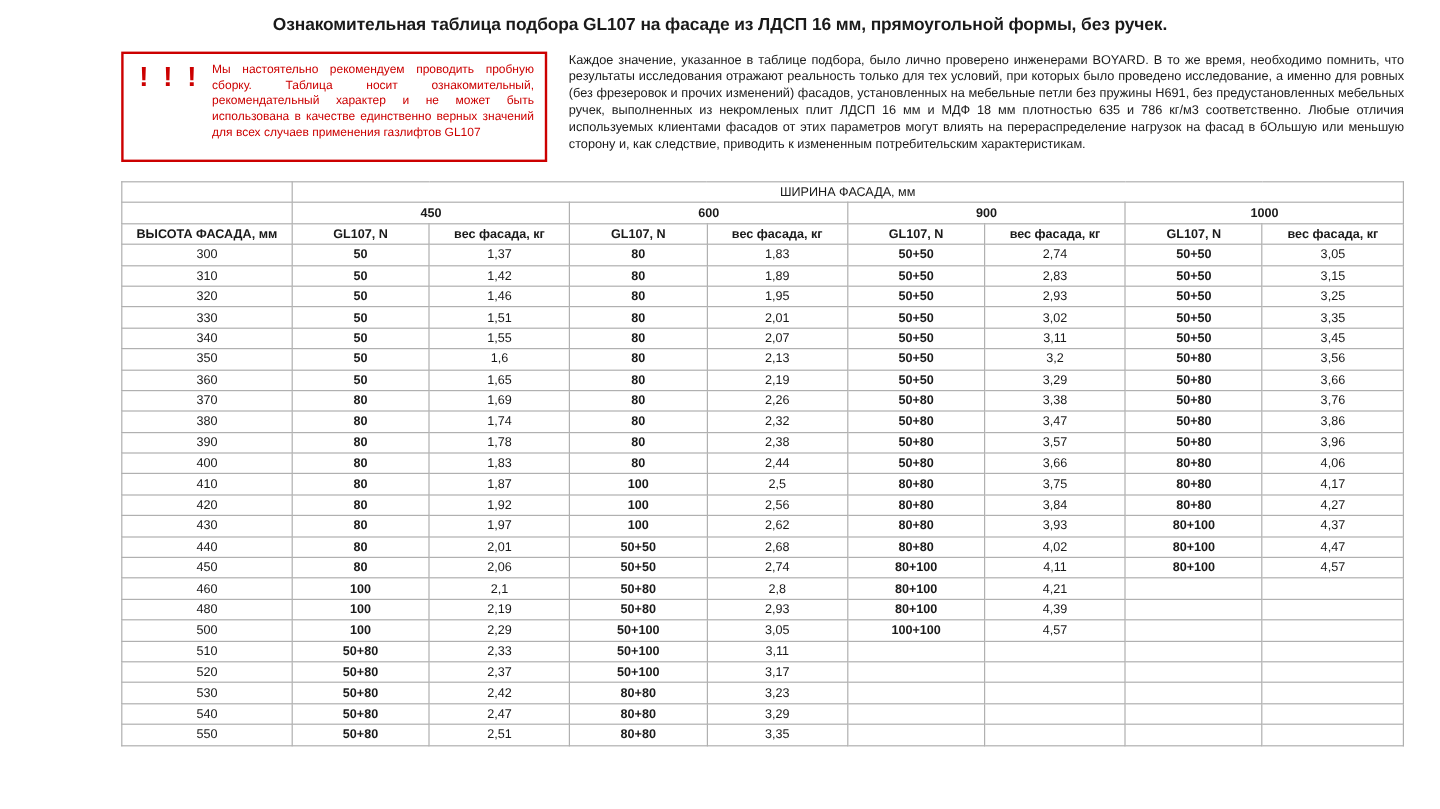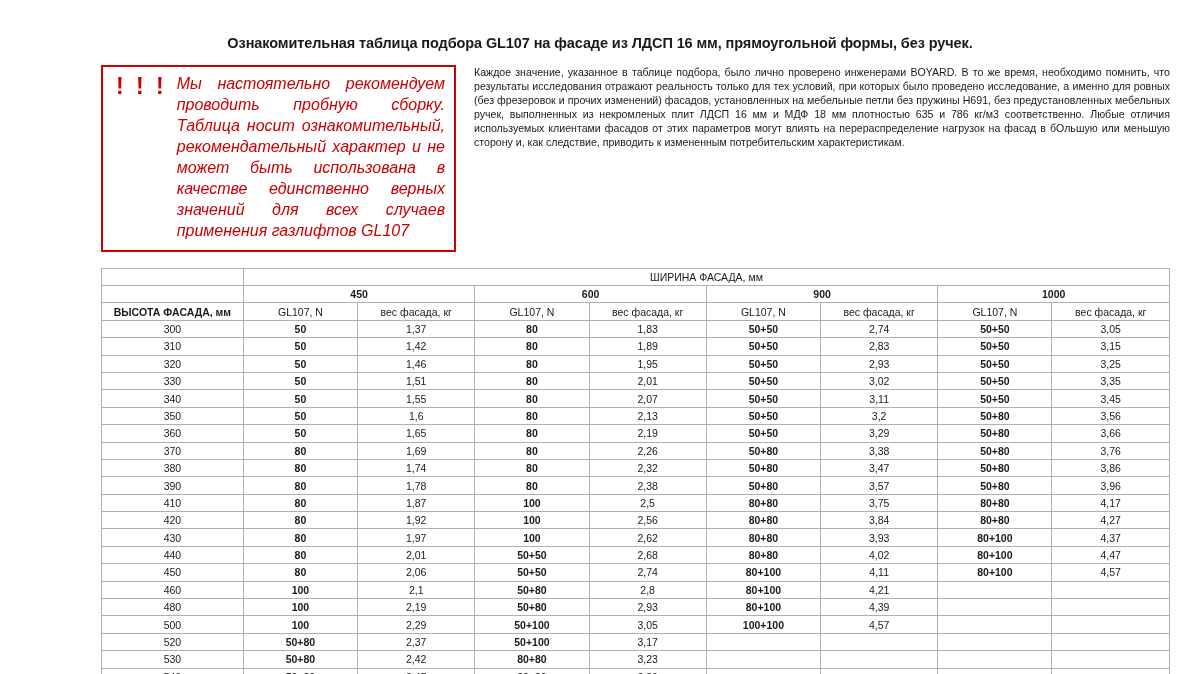--- a/index.html
+++ b/index.html
@@ -17,21 +17,21 @@
   .page {
     position: relative;
     width: 1200px;
     height: 674px;
     box-sizing: border-box;
   }
   .title {
     text-align: center;
     font-size: 14.5px;
     font-weight: bold;
-    padding-top: 35px;
+    padding-top: 13px;
     letter-spacing: -0.1px;
   }
   .top-row {
     display: flex;
     margin-top: 14px;
     padding-left: 101px;
     padding-right: 30px;
     gap: 18px;
     align-items: flex-start;
   }
@@ -47,25 +47,24 @@
     color: #cc0000;
     font-weight: bold;
     font-size: 23px;
     line-height: 1;
     padding: 1px 10px 0 4px;
     letter-spacing: 3px;
     white-space: nowrap;
   }
   .warn-text {
     color: #cc0000;
-    font-size: 16px;
+    font-size: 10px;
     line-height: 1.31;
     text-align: justify;
     font-weight: normal;
-    font-style: italic;
   }
   .right-col {
     flex: 1;
   }
   .density {
     font-size: 11.5px;
     font-weight: bold;
     margin-bottom: 5px;
   }
   .para {
@@ -101,21 +100,21 @@
     height: 19px;
   }
   th.hdr-group {
     background: #e0e0e0;
     font-weight: bold;
     font-size: 11px;
     height: 19px;
   }
   th.hdr-sub {
     background: #e0e0e0;
-    font-weight: normal;
+    font-weight: bold;
     font-size: 10.5px;
     height: 24px;
   }
   th.corner-blank {
     background: #e0e0e0;
     border-right: 1px solid #b0b0b0;
   }
   th.height-label {
     background: #e0e0e0;
     font-weight: bold;
@@ -302,20 +301,31 @@
             <td class="val-n">80</td>
             <td class="val-w">1,78</td>
             <td class="val-n">80</td>
             <td class="val-w">2,38</td>
             <td class="val-n">50+80</td>
             <td class="val-w">3,57</td>
             <td class="val-n">50+80</td>
             <td class="val-w">3,96</td>
           </tr>
           <tr>
+            <td class="rowhead">400</td>
+            <td class="val-n">80</td>
+            <td class="val-w">1,83</td>
+            <td class="val-n">80</td>
+            <td class="val-w">2,44</td>
+            <td class="val-n">50+80</td>
+            <td class="val-w">3,66</td>
+            <td class="val-n">80+80</td>
+            <td class="val-w">4,06</td>
+          </tr>
+          <tr>
             <td class="rowhead">410</td>
             <td class="val-n">80</td>
             <td class="val-w">1,87</td>
             <td class="val-n">100</td>
             <td class="val-w">2,5</td>
             <td class="val-n">80+80</td>
             <td class="val-w">3,75</td>
             <td class="val-n">80+80</td>
             <td class="val-w">4,17</td>
           </tr>
@@ -390,20 +400,31 @@
             <td class="val-n">100</td>
             <td class="val-w">2,29</td>
             <td class="val-n">50+100</td>
             <td class="val-w">3,05</td>
             <td class="val-n">100+100</td>
             <td class="val-w">4,57</td>
             <td class="empty"></td>
             <td class="empty"></td>
           </tr>
           <tr>
+            <td class="rowhead">510</td>
+            <td class="val-n">50+80</td>
+            <td class="val-w">2,33</td>
+            <td class="val-n">50+100</td>
+            <td class="val-w">3,11</td>
+            <td class="empty"></td>
+            <td class="empty"></td>
+            <td class="empty"></td>
+            <td class="empty"></td>
+          </tr>
+          <tr>
             <td class="rowhead">520</td>
             <td class="val-n">50+80</td>
             <td class="val-w">2,37</td>
             <td class="val-n">50+100</td>
             <td class="val-w">3,17</td>
             <td class="empty"></td>
             <td class="empty"></td>
             <td class="empty"></td>
             <td class="empty"></td>
           </tr>

